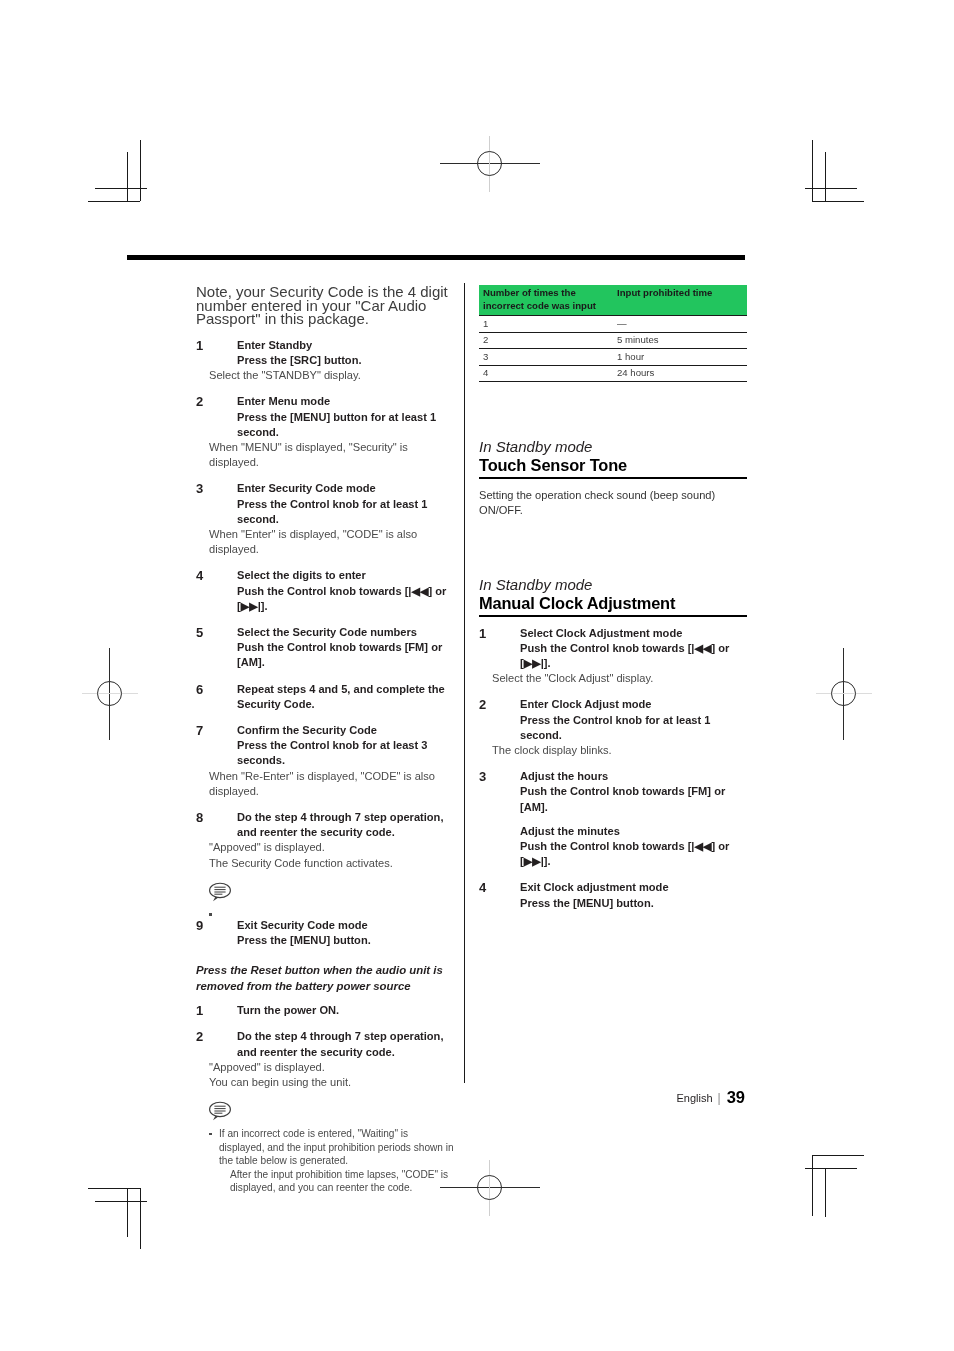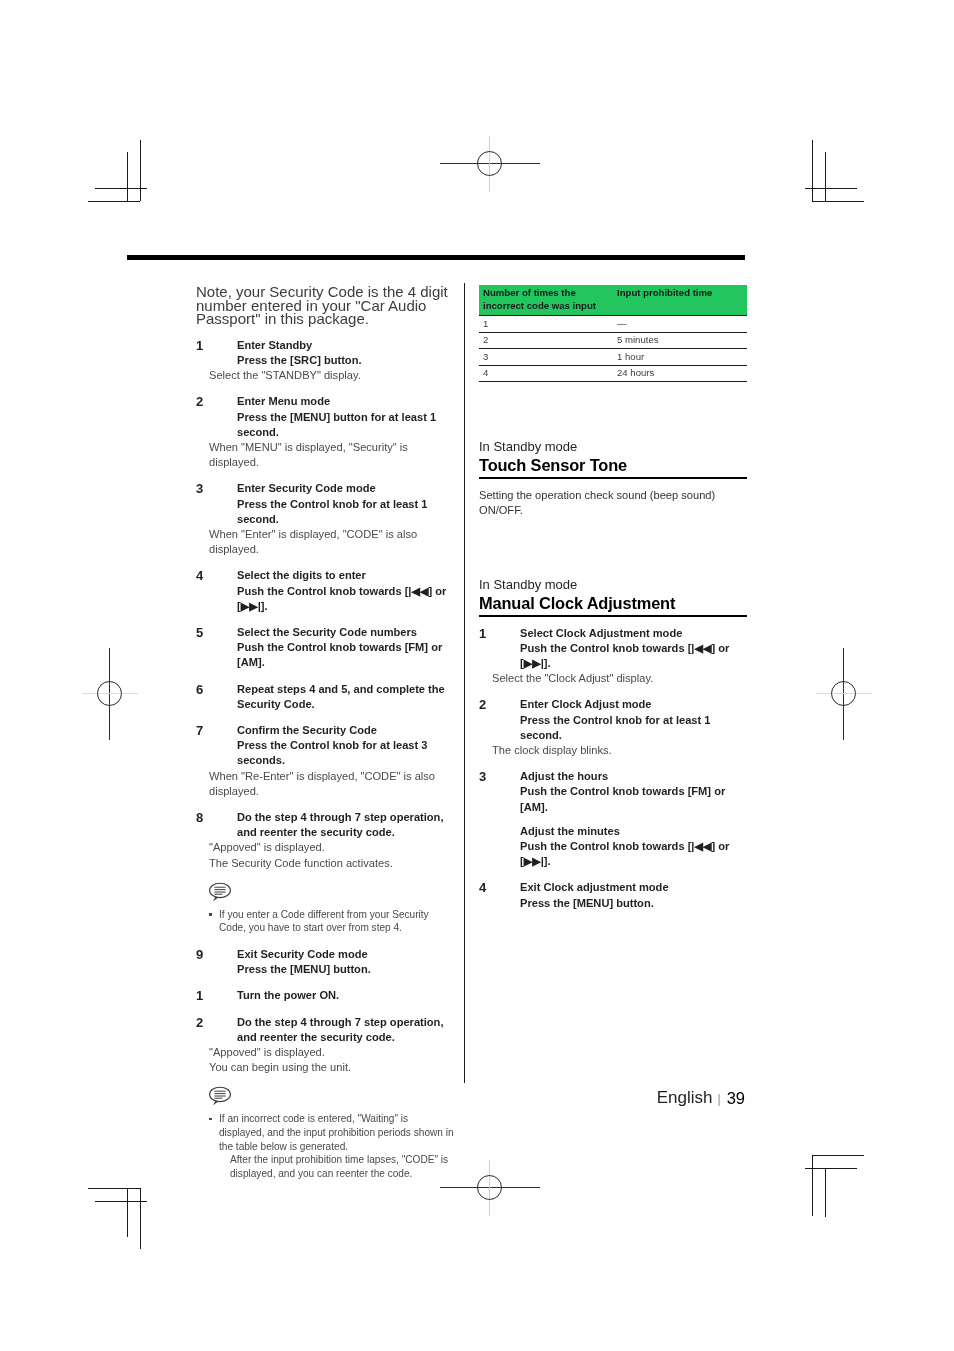--- a/index.html
+++ b/index.html
@@ -128,21 +128,22 @@
     left: 1px;
     top: 5.5px;
     width: 2.5px;
     height: 2.5px;
     background: #4a4a4a;
   }
   .note-list li .cont { display: block; margin-left: 11px; }
 
   
   .mode-label {
-    font-size: 13px;
+    font-style: italic;
+    font-size: 15px;
     line-height: 14px;
     color: #231f20;
     margin-bottom: 1px;
   }
   .sec-head {
     font-weight: bold;
     font-size: 16.4px;
     line-height: 20px;
     letter-spacing: -0.15px;
     color: #000000;
@@ -191,32 +192,32 @@
   
   #footer {
     position: absolute;
     left: 0;
     top: 833px;
     width: 618px;
     text-align: right;
     white-space: nowrap;
   }
   #footer .lang {
-    font-size: 17px;
+    font-size: 11px;
     color: #231f20;
     text-align: right;
   }
   #footer .bar {
     display: inline-block;
     color: #8c8c8c;
     margin: 0 6px 0 5px;
     font-size: 12px;
   }
   #footer .pg {
-    font-weight: normal;
+    font-weight: bold;
     font-size: 16.5px;
     color: #000000;
     vertical-align: -1px;
   }
 </style>
 </head>
 <body>
 
 <div>
 
@@ -344,35 +345,35 @@
           <path d="M7.6 14.4 L5.0 19.2 L10.4 15.6 Z" fill="#3d3d3d"></path>
           <line x1="6.4" y1="5.2" x2="17.6" y2="5.2" stroke="#3d3d3d" stroke-width="1"></line>
           <line x1="6.4" y1="7.6" x2="17.6" y2="7.6" stroke="#3d3d3d" stroke-width="1"></line>
           <line x1="6.4" y1="10.0" x2="17.6" y2="10.0" stroke="#3d3d3d" stroke-width="1"></line>
           <line x1="6.4" y1="12.2" x2="14.4" y2="12.2" stroke="#3d3d3d" stroke-width="1"></line>
         </svg>
       </span>
       <ul class="note-list">
         <li>
           <span class="dot"></span>
-          <span>If you enter a Code different from your Security Code, you have to start over from step 4.</span>
         </li>
       </ul>
     </div>
 
     <div id="left-step9">
         <div class="step">
           <div class="num">9</div>
           <div class="body">
             <div class="ln-b">Exit Security Code mode</div>
             <div class="ln-b">Press the [MENU] button.</div>
           </div>
         </div>
       </div>
 
+    <div class="subhead-bi">Press the Reset button when the audio unit is removed from the battery power source</div>
 
     <div id="reset-steps">
         <div class="step">
           <div class="num">1</div>
           <div class="body">
             <div class="ln-b">Turn the power ON.</div>
           </div>
         </div>
         <div class="step">
           <div class="num">2</div>

